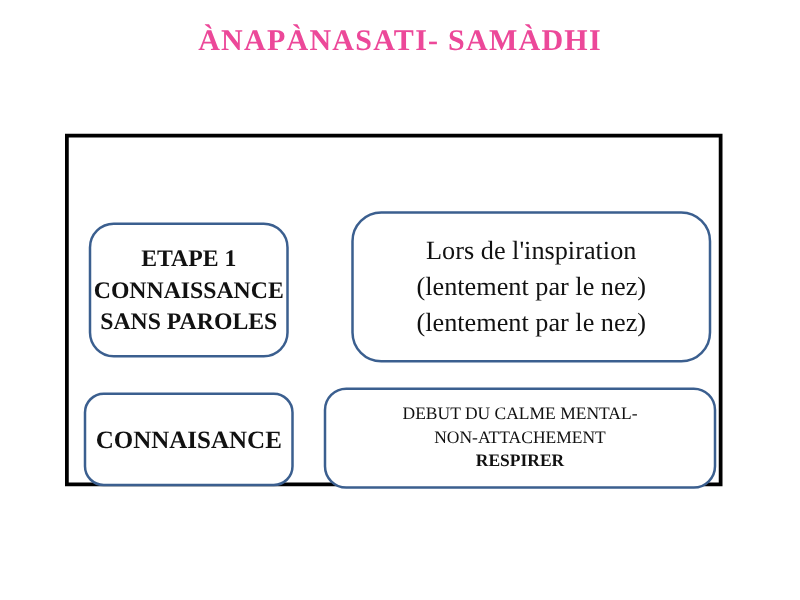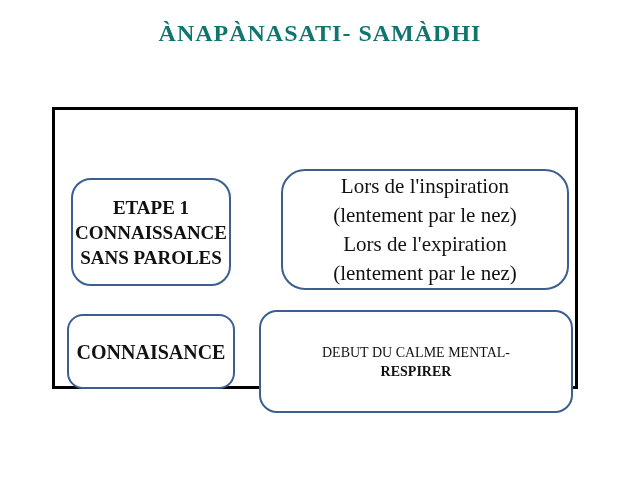--- a/index.html
+++ b/index.html
@@ -17,21 +17,21 @@
   }
   .slide-title {
     position: absolute;
     top: 20px;
     left: 0;
     width: 640px;
     text-align: center;
     font-size: 24px;
     font-weight: bold;
     letter-spacing: 1px;
-    color: #0f766e;
+    color: #ec4899;
   }
   .outer-frame {
     position: absolute;
     left: 52px;
     top: 107px;
     width: 526px;
     height: 282px;
     border: 3px solid #000000;
     box-sizing: border-box;
     background: #ffffff;
@@ -81,21 +81,21 @@
   }
   .box-connaisance .line {
     font-size: 20px;
     font-weight: bold;
     line-height: 24px;
   }
   .box-calme {
     left: 204px;
     top: 156px;
     width: 314px;
-    height: 103px;
+    height: 81px;
     border-radius: 18px;
   }
   .box-calme .line {
     font-size: 14px;
     font-weight: normal;
     line-height: 19px;
   }
   .box-calme .line.bold {
     font-weight: bold;
   }
@@ -109,26 +109,26 @@
 
   <div class="rbox box-etape1">
     <div class="line">ETAPE 1</div>
     <div class="line">CONNAISSANCE</div>
     <div class="line">SANS PAROLES</div>
   </div>
 
   <div class="rbox box-respiration">
     <div class="line">Lors de l'inspiration</div>
     <div class="line">(lentement par le nez)</div>
-    <div class="line">Lors de l'expiration</div>
     <div class="line">(lentement par le nez)</div>
   </div>
 
   <div class="rbox box-connaisance">
     <div class="line">CONNAISANCE</div>
   </div>
 
   <div class="rbox box-calme">
     <div class="line">DEBUT DU CALME MENTAL-</div>
+    <div class="line">NON-ATTACHEMENT</div>
     <div class="line bold">RESPIRER</div>
   </div>
 
 </div>
 
 </body></html>

